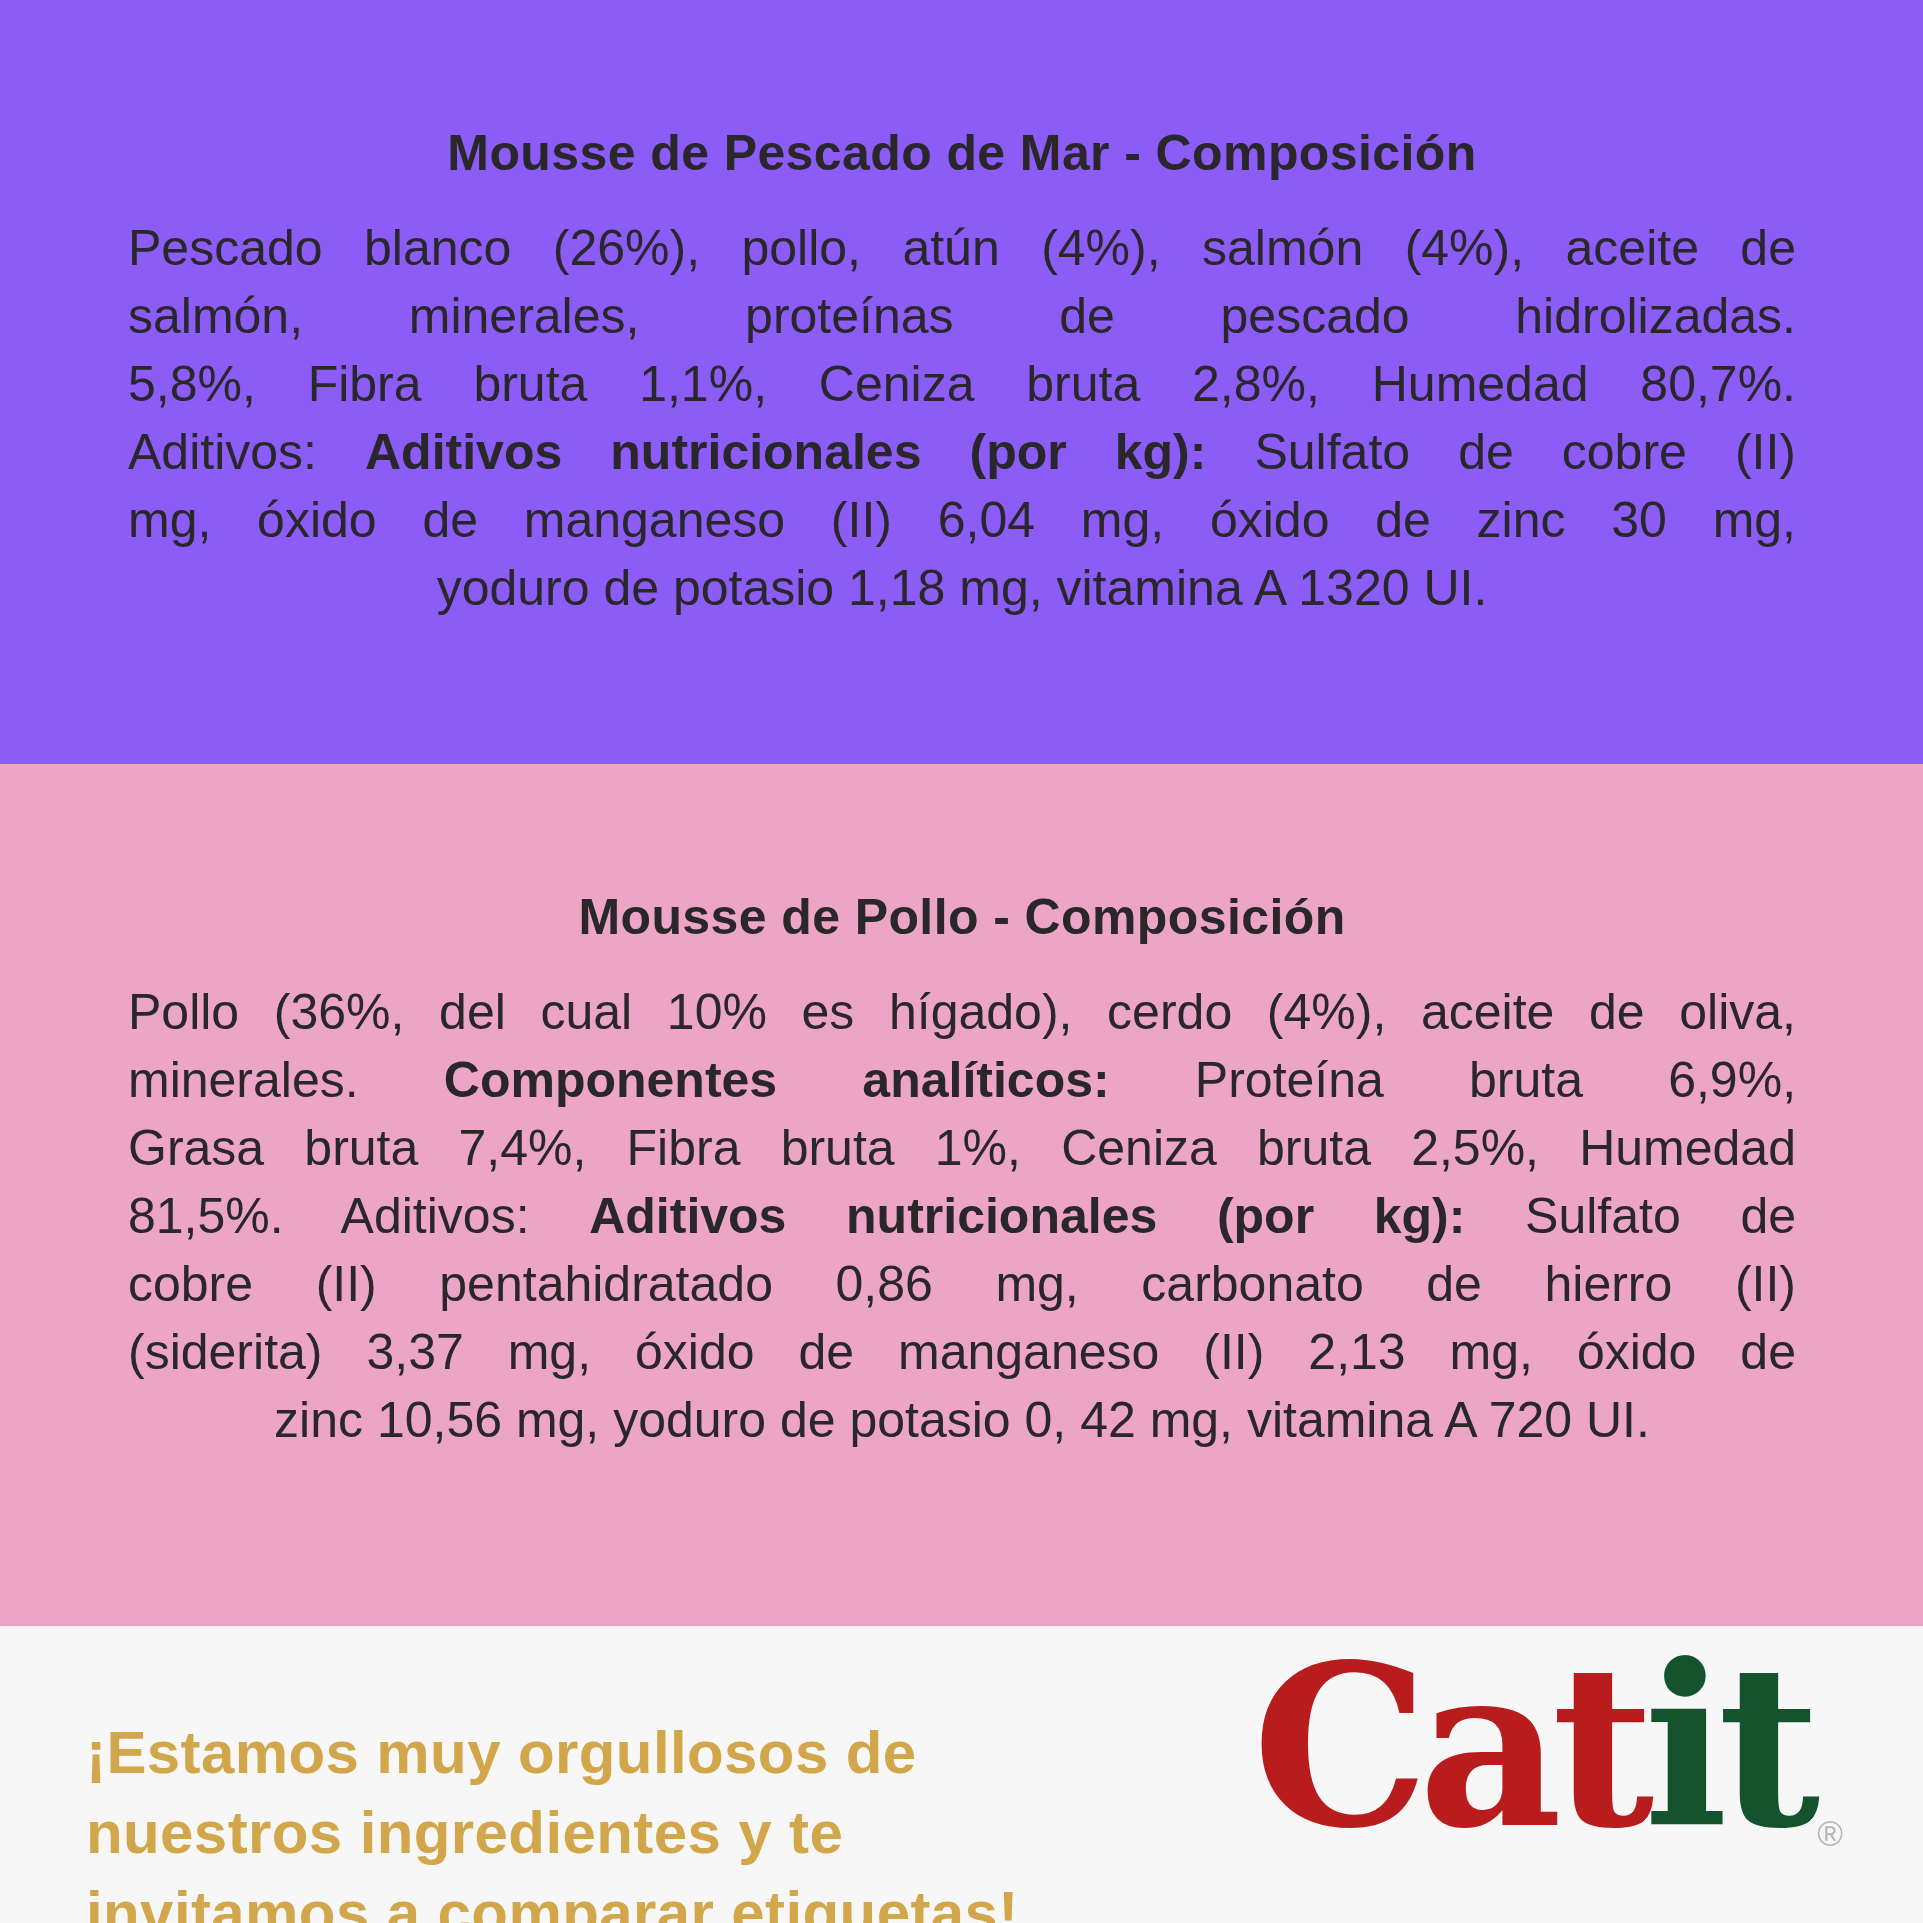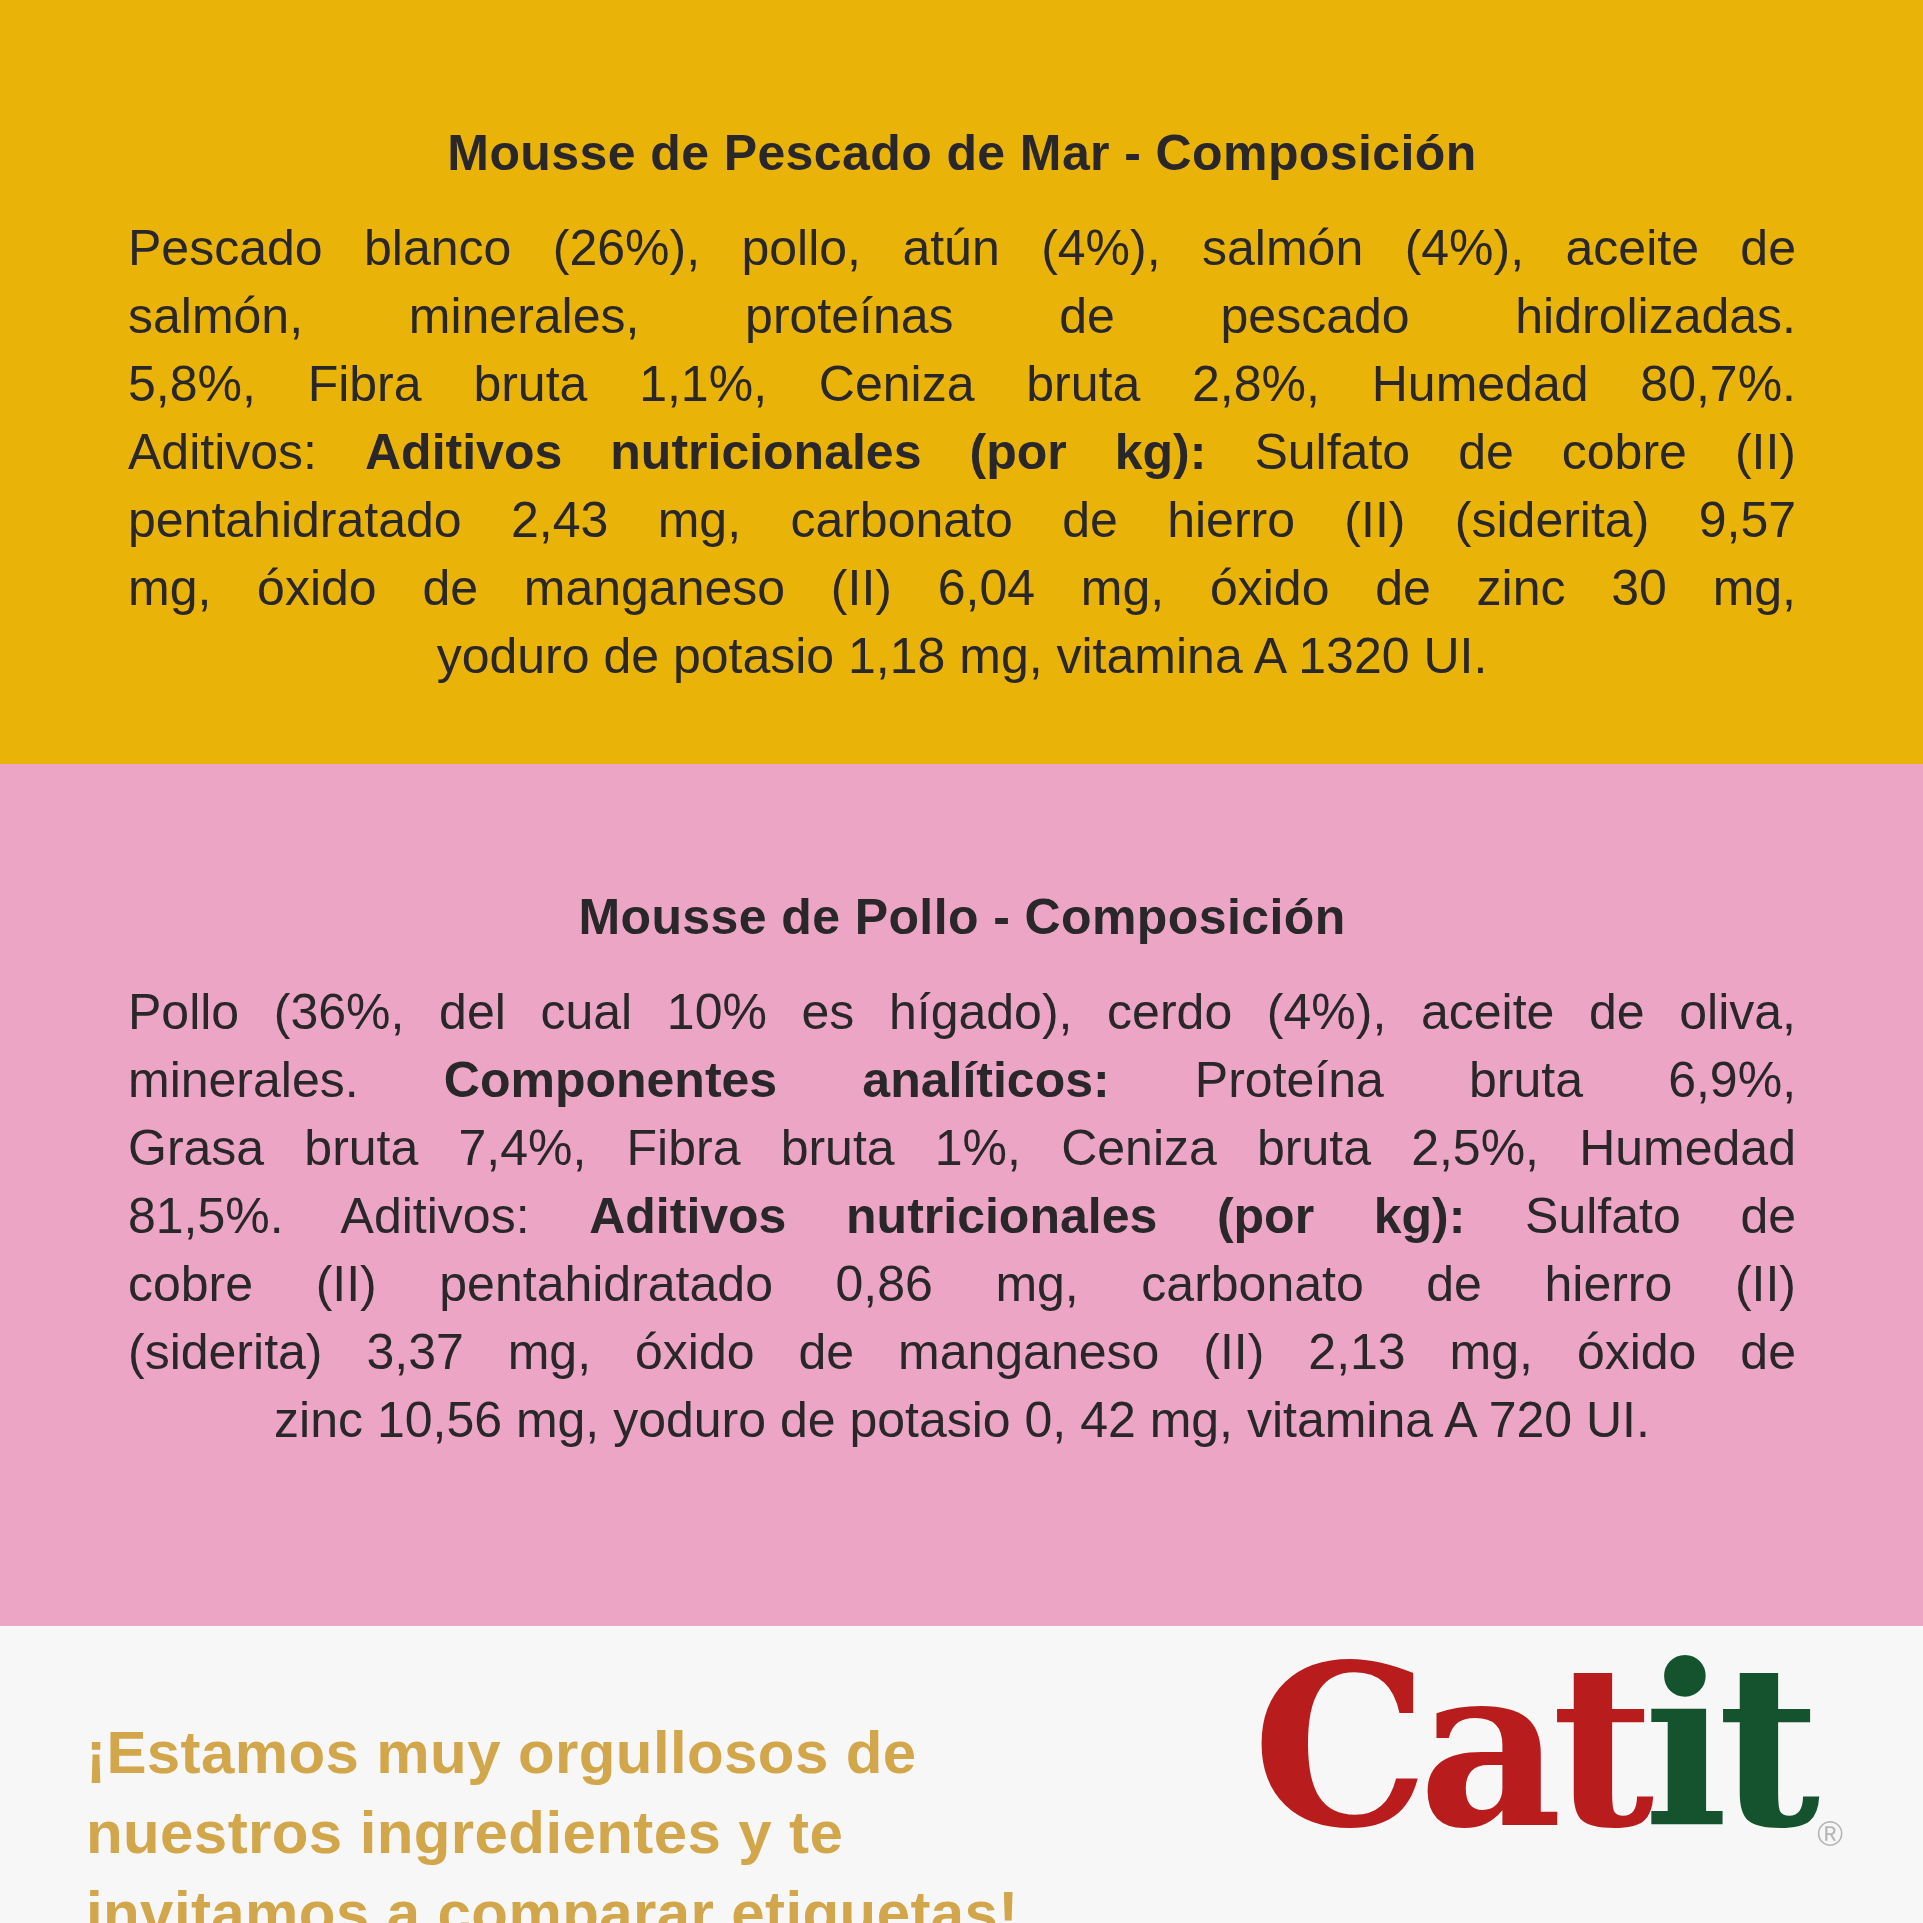--- a/index.html
+++ b/index.html
@@ -10,21 +10,21 @@
     width: 1924px;
     height: 1924px;
     overflow: hidden;
     font-family: "Liberation Sans", sans-serif;
     background: #f8f7f7;
   }
   .section {
     box-sizing: border-box;
     padding: 124px 128px 0 128px;
   }
-  .section.blue  { height: 764px; background: #eab308; }
+  .section.blue  { height: 764px; background: #8b5cf6; }
   .section.pink  { height: 862px; background: #EDA5C5; }
   .section-title {
     margin: 0 0 32px 0;
     font-size: 50px;
     font-weight: bold;
     text-align: center;
     color: #29272A;
     letter-spacing: 0.4px;
   }
   .body-text { color: #29272A; }
@@ -93,21 +93,20 @@
 </head>
 <body>
 
 <div class="section blue">
   <h2 class="section-title">Mousse de Pescado de Mar - Composición</h2>
   <div class="body-text">
       <div class="text-line"><span>Pescado blanco (26%), pollo, atún (4%), salmón (4%), aceite de</span></div>
       <div class="text-line"><span>salmón, minerales, proteínas de pescado hidrolizadas.</span></div>
       <div class="text-line"><span>5,8%, Fibra bruta 1,1%, Ceniza bruta 2,8%, Humedad 80,7%.</span></div>
       <div class="text-line"><span>Aditivos: </span><b>Aditivos nutricionales (por kg):</b><span> Sulfato de cobre (II)</span></div>
-      <div class="text-line"><span>pentahidratado 2,43 mg, carbonato de hierro (II) (siderita) 9,57</span></div>
       <div class="text-line"><span>mg, óxido de manganeso (II) 6,04 mg, óxido de zinc 30 mg,</span></div>
       <div class="text-line last"><span>yoduro de potasio 1,18 mg, vitamina A 1320 UI.</span></div>
     </div>
 </div>
 
 <div class="section pink">
   <h2 class="section-title">Mousse de Pollo - Composición</h2>
   <div class="body-text">
       <div class="text-line"><span>Pollo (36%, del cual 10% es hígado), cerdo (4%), aceite de oliva,</span></div>
       <div class="text-line"><span>minerales. </span><b>Componentes analíticos:</b><span> Proteína bruta 6,9%,</span></div>

